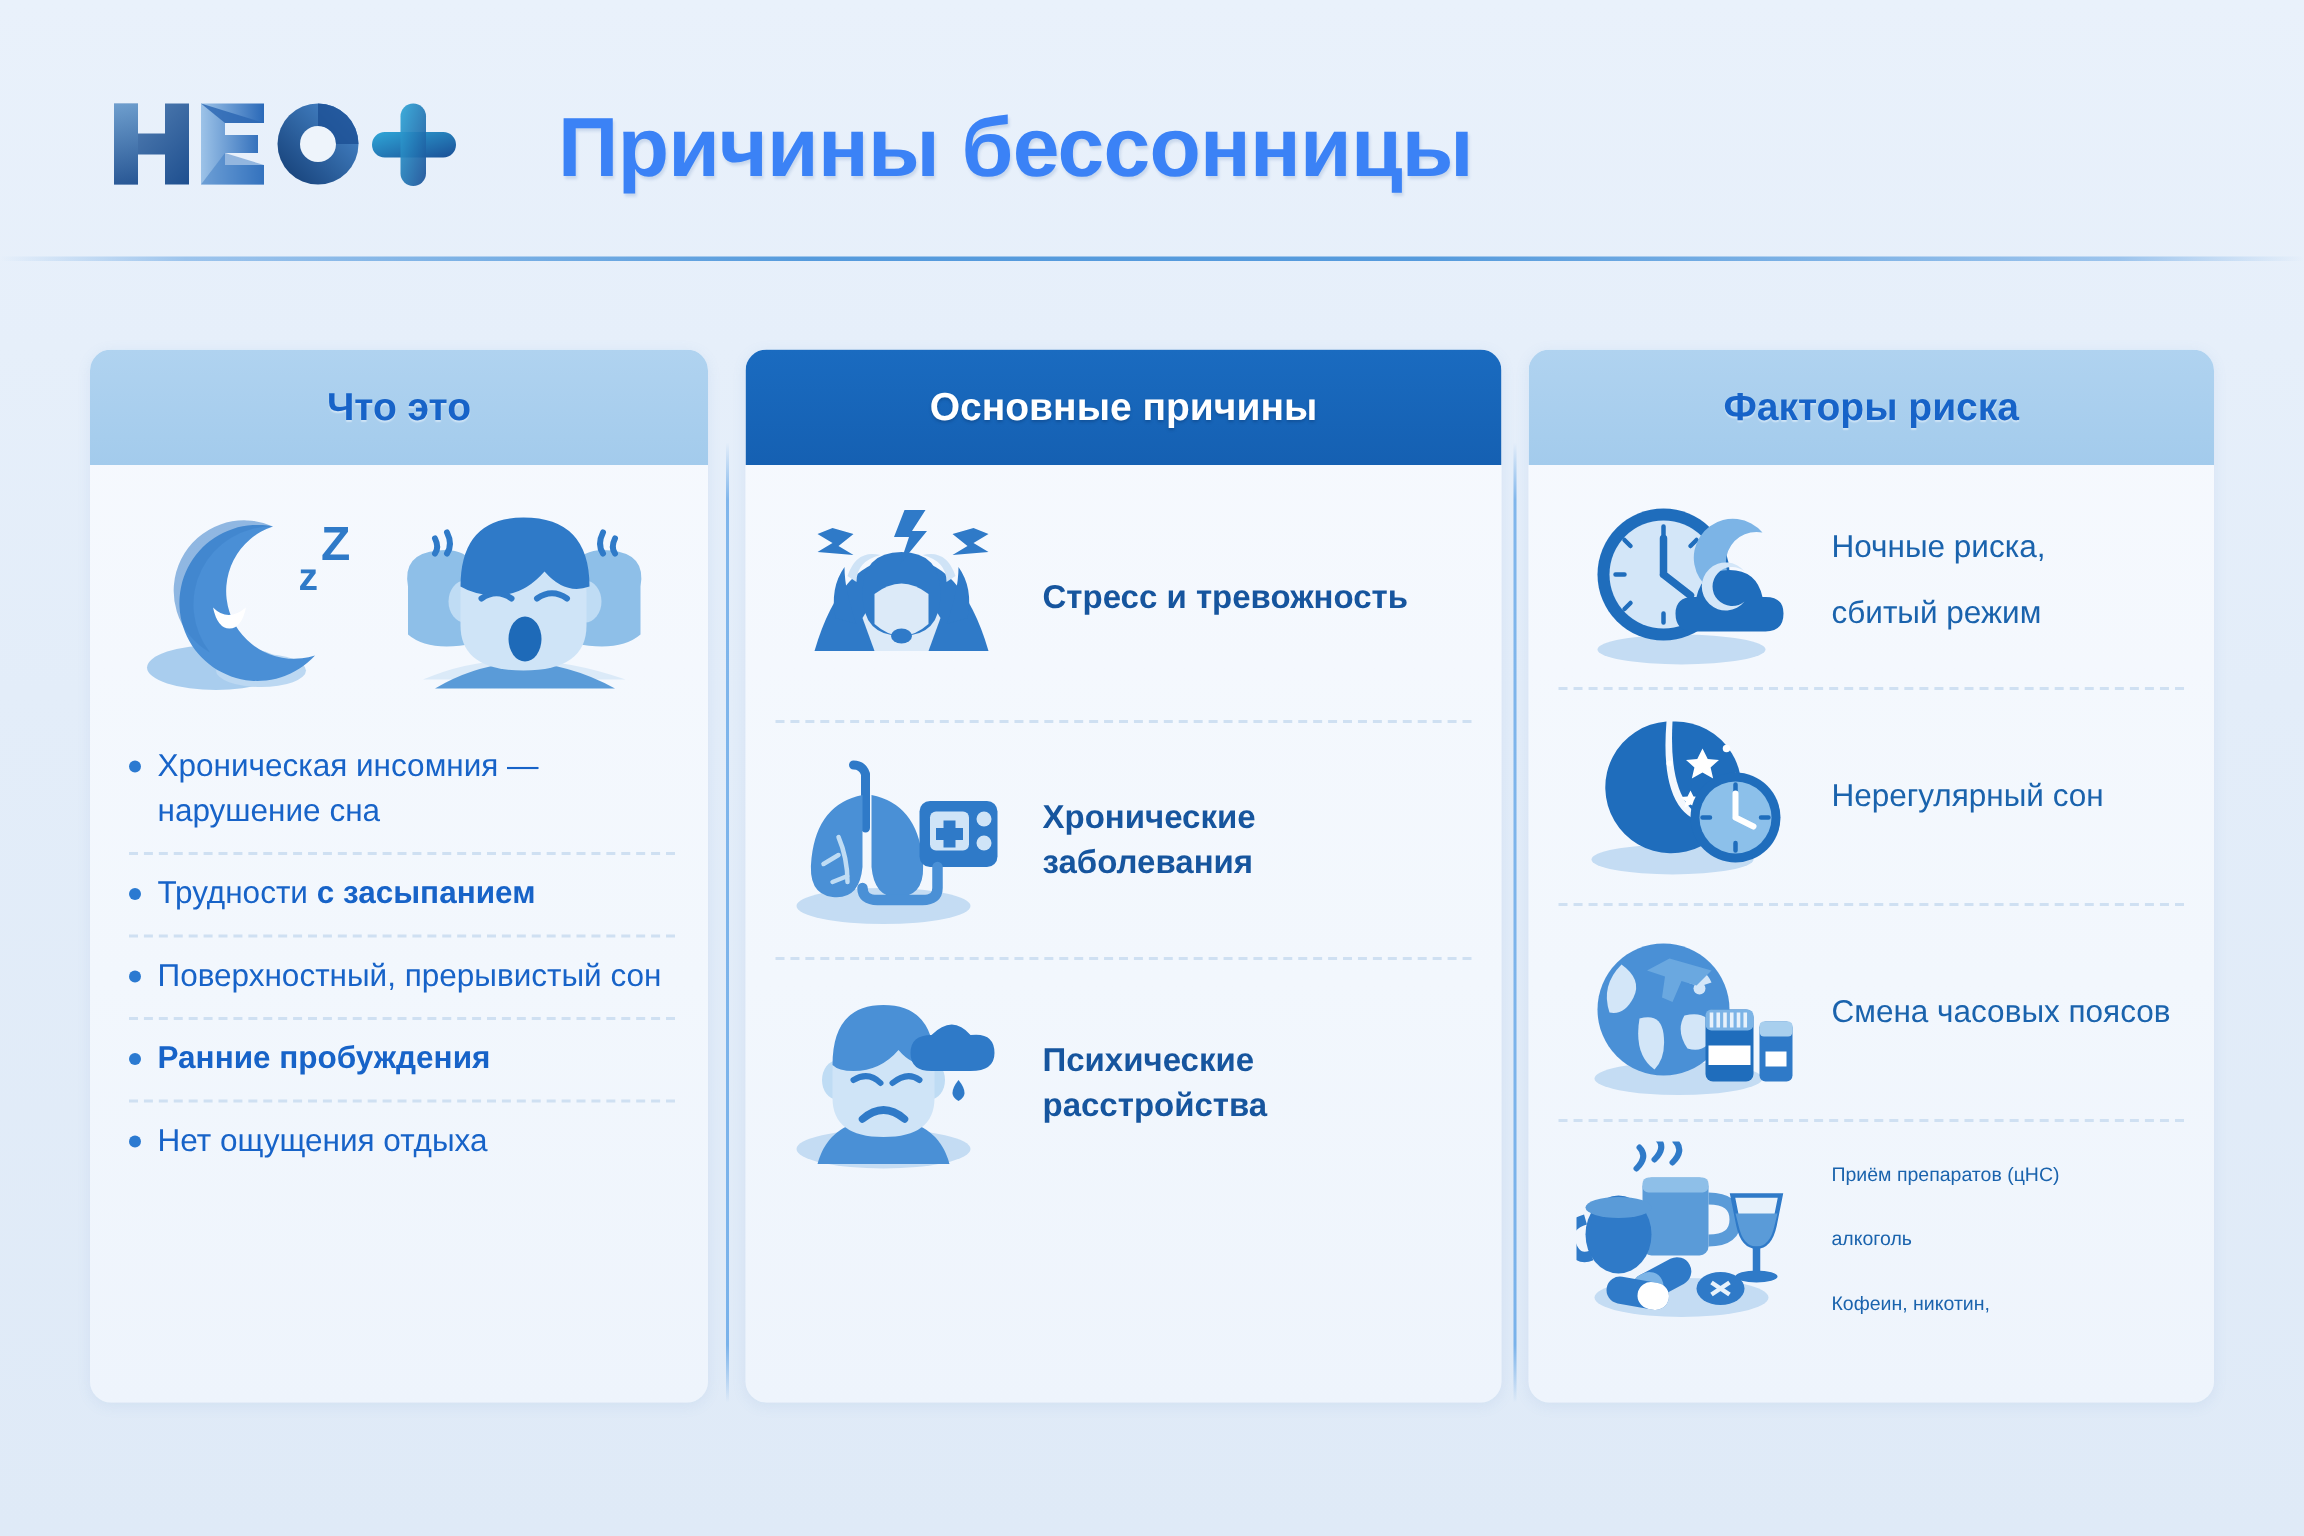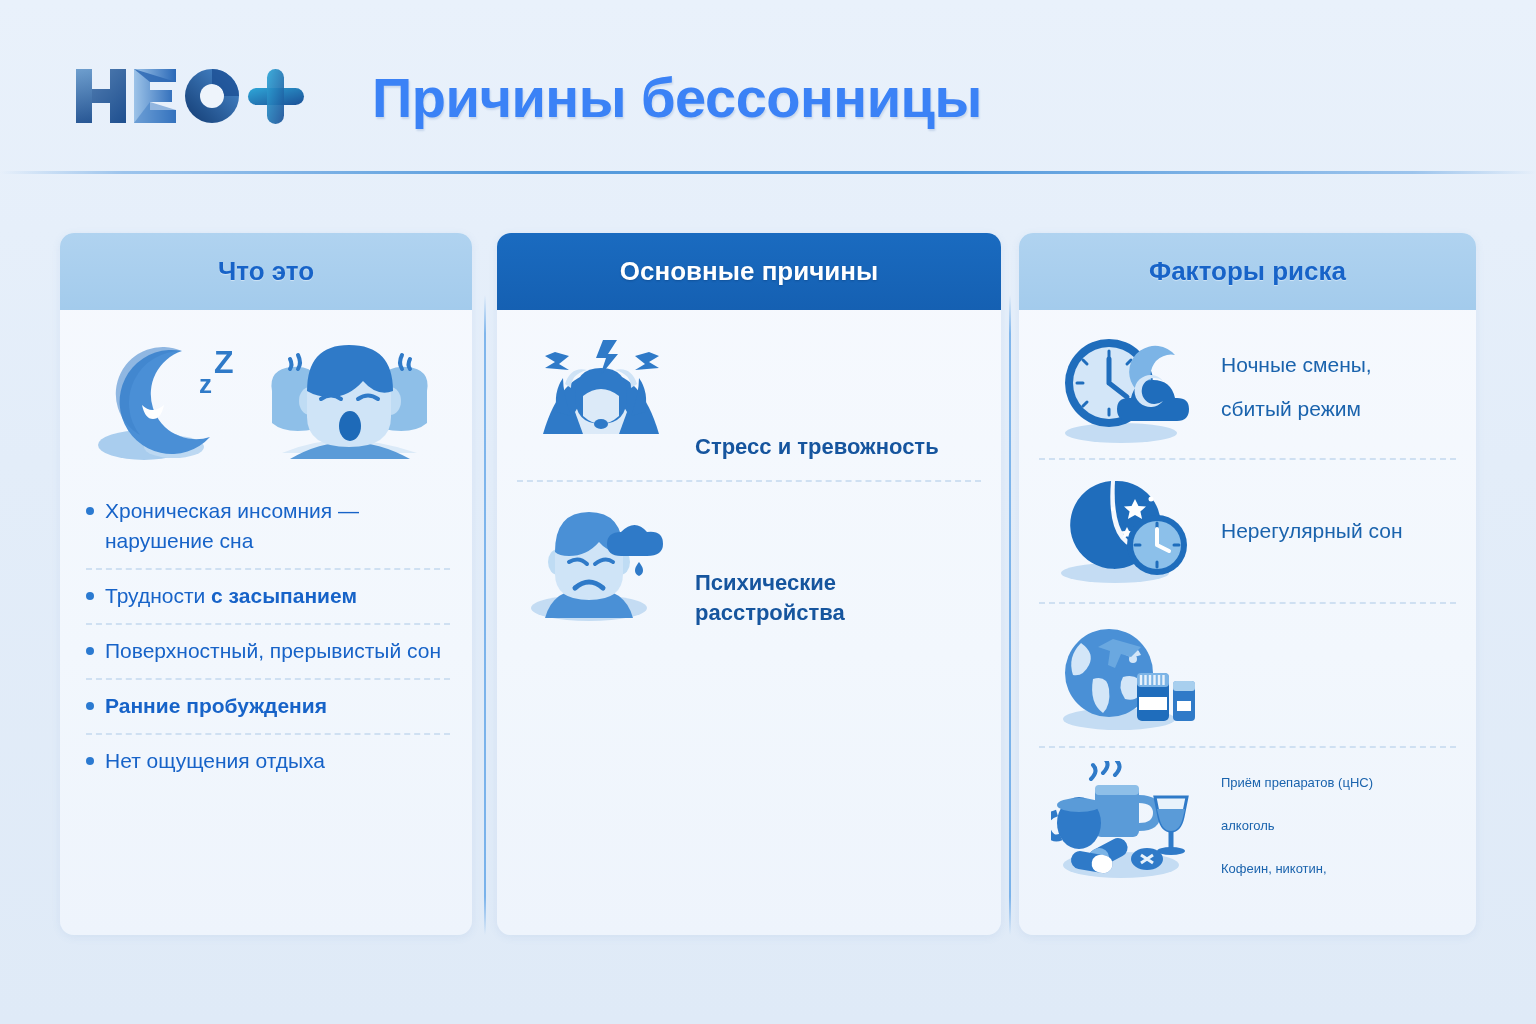--- a/index.html
+++ b/index.html
@@ -194,21 +194,21 @@
   .card-3 .row-label {
     font-weight: normal;
     font-size: 21px;
     color: #1a63ad;
     line-height: 32px;
   }
   .card-3 .row-label.tight { font-size: 13px; line-height: 31px; }
   .card-3 .row-label-group .row-label + .row-label { margin-top: 12px; }
   .card-3 .row-label-group .row-label:first-child { font-weight: normal; }
 
-  .card-2 .icon-row { padding: 18px 0; align-items: flex-end; }
+  .card-2 .icon-row { padding: 18px 0; }
   .card-2 .icon-box { width: 168px; }
   .card-3 .icon-box { width: 172px; }
   .card-3 .icon-row { padding: 13px 0; }
 </style>
 </head>
 <body>
 
 <div class="header">
 
   <div class="logo">
@@ -343,20 +343,38 @@
               <path d="M38 44 q-10 14 -6 34 l14 4 q-8 -22 -8 -38 Z" fill="#2f7ac8"></path>
               <path d="M114 44 q10 14 6 34 l-14 4 q8 -22 8 -38 Z" fill="#2f7ac8"></path>
               <path d="M78 6 l14 0 l-9 14 l10 0 l-18 22 l6 -18 l-10 0 Z" fill="#2f7ac8"></path>
               <path d="M30 18 l14 4 l-10 8 l10 6 l-24 -2 l10 -6 l-10 -6 Z" fill="#2f7ac8"></path>
               <path d="M124 18 l-14 4 l10 8 l-10 6 l24 -2 l-10 -6 l10 -6 Z" fill="#2f7ac8"></path>
             </svg>
           </div>
           <span class="row-label">Стресс и тревожность</span>
         </div>
 
+        <div class="icon-row">
+          <div class="icon-box">
+            <svg width="152" height="120" viewBox="0 0 152 120">
+              <ellipse cx="64" cy="104" rx="58" ry="12" fill="#c4dcf3"></ellipse>
+              <path d="M52 16 l0 36 M52 16 q-2 -6 -8 -6" stroke="#2f7ac8" stroke-width="6" fill="none" stroke-linecap="round"></path>
+              <path d="M50 30 q-30 6 -34 42 q-3 24 14 26 q18 2 20 -20 l0 -48 Z" fill="#4a90d6"></path>
+              <path d="M56 30 q30 6 34 42 q3 24 -14 26 q-18 2 -20 -20 l0 -48 Z" fill="#4a90d6"></path>
+              <path d="M34 58 q6 14 6 30 M34 70 l-10 6 M40 84 l-10 4" stroke="#bfdcf4" stroke-width="3" fill="none" stroke-linecap="round"></path>
+              <rect x="88" y="34" width="52" height="44" rx="7" fill="#2f7ac8"></rect>
+              <rect x="95" y="41" width="26" height="26" rx="4" fill="#cfe4f7"></rect>
+              <path d="M104 47 h8 v5 h5 v8 h-5 v5 h-8 v-5 h-5 v-8 h5 Z" fill="#2f7ac8"></path>
+              <circle cx="131" cy="46" r="5" fill="#cfe4f7"></circle>
+              <circle cx="131" cy="62" r="5" fill="#cfe4f7"></circle>
+              <path d="M100 78 l0 14 q0 8 -10 8 l-30 0 q-10 0 -10 -8" stroke="#4a90d6" stroke-width="7" fill="none" stroke-linecap="round"></path>
+            </svg>
+          </div>
+          <span class="row-label">Хронические заболевания</span>
+        </div>
 
         <div class="icon-row">
           <div class="icon-box">
             <svg width="152" height="128" viewBox="0 0 152 128">
               <ellipse cx="64" cy="108" rx="58" ry="13" fill="#c4dcf3"></ellipse>
               <path d="M20 118 q8 -30 44 -30 q36 0 44 30 Z" fill="#4a90d6"></path>
               <path d="M44 92 q20 14 40 0 l-6 -6 q-14 8 -28 0 Z" fill="#e8f2fb"></path>
               <ellipse cx="33" cy="62" rx="10" ry="13" fill="#bfdcf4"></ellipse>
               <ellipse cx="95" cy="62" rx="10" ry="13" fill="#bfdcf4"></ellipse>
               <path d="M30 56 q0 -38 34 -38 q34 0 34 38 l0 18 q0 26 -34 26 q-34 0 -34 -26 Z" fill="#cfe4f7"></path>
@@ -390,21 +408,21 @@
                 <path d="M58 22 v6 M58 80 v6 M26 54 h6 M84 54 h6"></path>
                 <path d="M80 31 l-4 4 M36 73 l-4 4 M80 77 l-4 -4 M36 35 l-4 -4"></path>
               </g>
               <path d="M58 54 V30 M58 54 l18 14" stroke="#1f6dbc" stroke-width="5" stroke-linecap="round" fill="none"></path>
               <path d="M124 26 a26 26 0 1 0 -8 40 a20 20 0 1 1 8 -40 Z" fill="#7cb4e6"></path>
               <path d="M78 92 q-12 0 -12 -12 q0 -12 14 -11 q4 -18 22 -18 q18 0 22 18 q14 -1 14 11 q0 12 -12 12 Z" fill="#1f6dbc"></path>
               <path d="M112 52 a16 16 0 1 0 0 20 a13 13 0 1 1 0 -20 Z" fill="#d3e6f8"></path>
             </svg>
           </div>
           <div class="row-label-group">
-            <div class="row-label">Ночные смены,</div>
+            <div class="row-label">Ночные риска,</div>
             <div class="row-label">сбитый режим</div>
           </div>
         </div>
 
         <div class="icon-row">
           <div class="icon-box">
             <svg width="148" height="116" viewBox="0 0 148 116">
               <ellipse cx="64" cy="100" rx="54" ry="10" fill="#c4dcf3"></ellipse>
               <path d="M60 8 a44 44 0 1 0 40 68 q-46 6 -40 -68 Z" fill="#1f6dbc"></path>
               <path d="M64 8 a44 44 0 0 1 40 66 q-44 6 -40 -66 Z" fill="#1f6dbc"></path>
@@ -442,20 +460,23 @@
               <rect x="86" y="56" width="32" height="48" rx="5" fill="#1f6dbc"></rect>
               <rect x="86" y="56" width="32" height="14" rx="4" fill="#7cb4e6"></rect>
               <g stroke="#e8f2fb" stroke-width="2.4">
                 <path d="M90 58 v10 M94.5 58 v10 M99 58 v10 M103.5 58 v10 M108 58 v10 M112.5 58 v10"></path>
               </g>
               <rect x="88" y="80" width="28" height="13" fill="#ffffff"></rect>
               <rect x="122" y="64" width="22" height="40" rx="4" fill="#2f7ac8"></rect>
               <rect x="122" y="64" width="22" height="10" rx="3" fill="#a8cfee"></rect>
               <rect x="126" y="84" width="14" height="10" fill="#ffffff"></rect>
             </svg>
+          </div>
+          <div class="row-label-group">
+            <div class="row-label">Смена часовых поясов</div>
           </div>
         </div>
 
         <div class="icon-row">
           <div class="icon-box">
             <svg width="148" height="128" viewBox="0 0 148 128">
               <ellipse cx="70" cy="104" rx="58" ry="13" fill="#c4dcf3"></ellipse>
               <path d="M40 18 q8 -8 2 -14 M52 12 q8 -8 2 -14 M64 14 q8 -8 2 -14" stroke="#2f7ac8" stroke-width="4" fill="none" stroke-linecap="round"></path>
               <rect x="44" y="24" width="44" height="52" rx="6" fill="#5a9bd8"></rect>
               <rect x="44" y="24" width="44" height="10" rx="4" fill="#8ebfe8"></rect>

